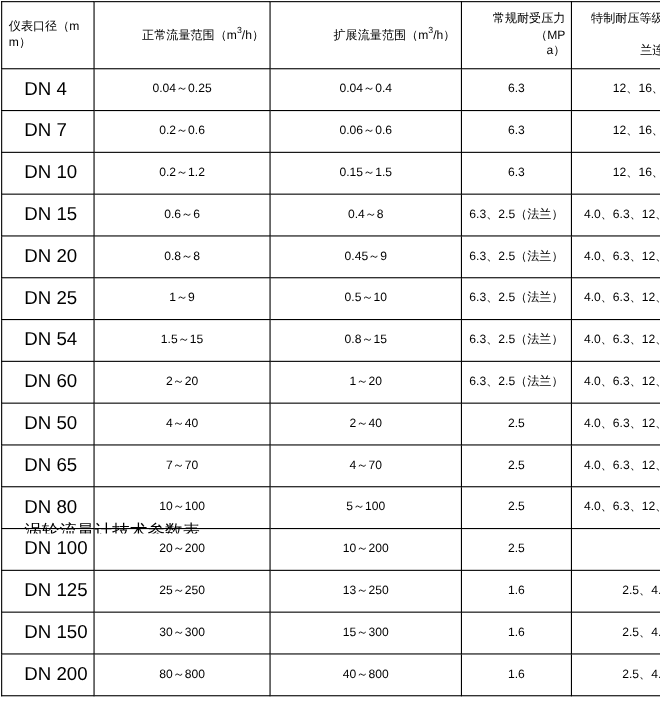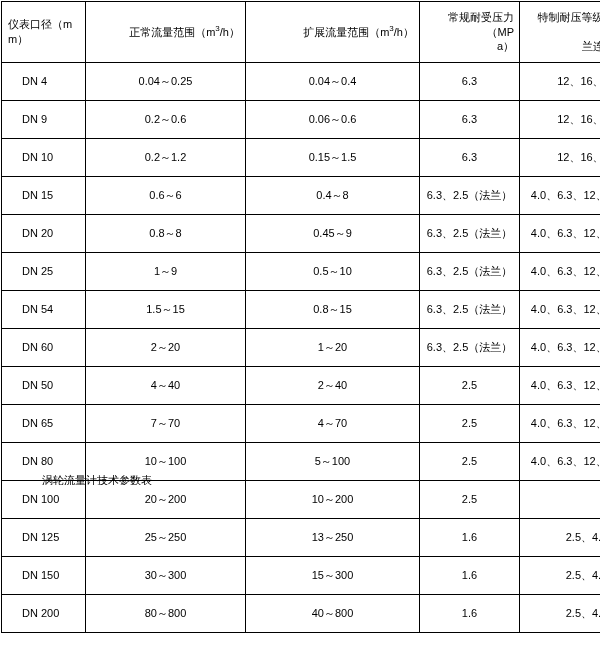--- a/index.html
+++ b/index.html
@@ -43,37 +43,37 @@
     text-align: left;
     padding-left: 6px;
   }
   tbody td {
     height: 29px;
     text-align: center;
   }
   tbody td.col-dn {
     text-align: left;
     padding-left: 20px;
-    font-size: 11px;
+    font-size: 17px;
   }
   .col1 { width: 84px; }
   .col2 { width: 160px; }
   .col3 { width: 174px; }
   .col4 { width: 100px; }
   .col5 { width: 134px; }
   sup {
     font-size: 8px;
     vertical-align: super;
     line-height: 0;
   }
   .footer-note {
     position: absolute;
-    left: 42px;
+    left: 22px;
     bottom: 0px;
-    font-size: 11px;
+    font-size: 16px;
     color: #000;
     white-space: nowrap;
     overflow: hidden;
     height: 12px;
   }
 </style>
 </head>
 <body>
 
 <div class="sheet">
@@ -109,21 +109,21 @@
     </thead>
     <tbody id="spec-body">
         <tr>
           <td class="col-dn">DN 4</td>
           <td>0.04～0.25</td>
           <td>0.04～0.4</td>
           <td>6.3</td>
           <td>12、16、25</td>
         </tr>
         <tr>
-          <td class="col-dn">DN 9</td>
+          <td class="col-dn">DN 7</td>
           <td>0.2～0.6</td>
           <td>0.06～0.6</td>
           <td>6.3</td>
           <td>12、16、25</td>
         </tr>
         <tr>
           <td class="col-dn">DN 10</td>
           <td>0.2～1.2</td>
           <td>0.15～1.5</td>
           <td>6.3</td>

